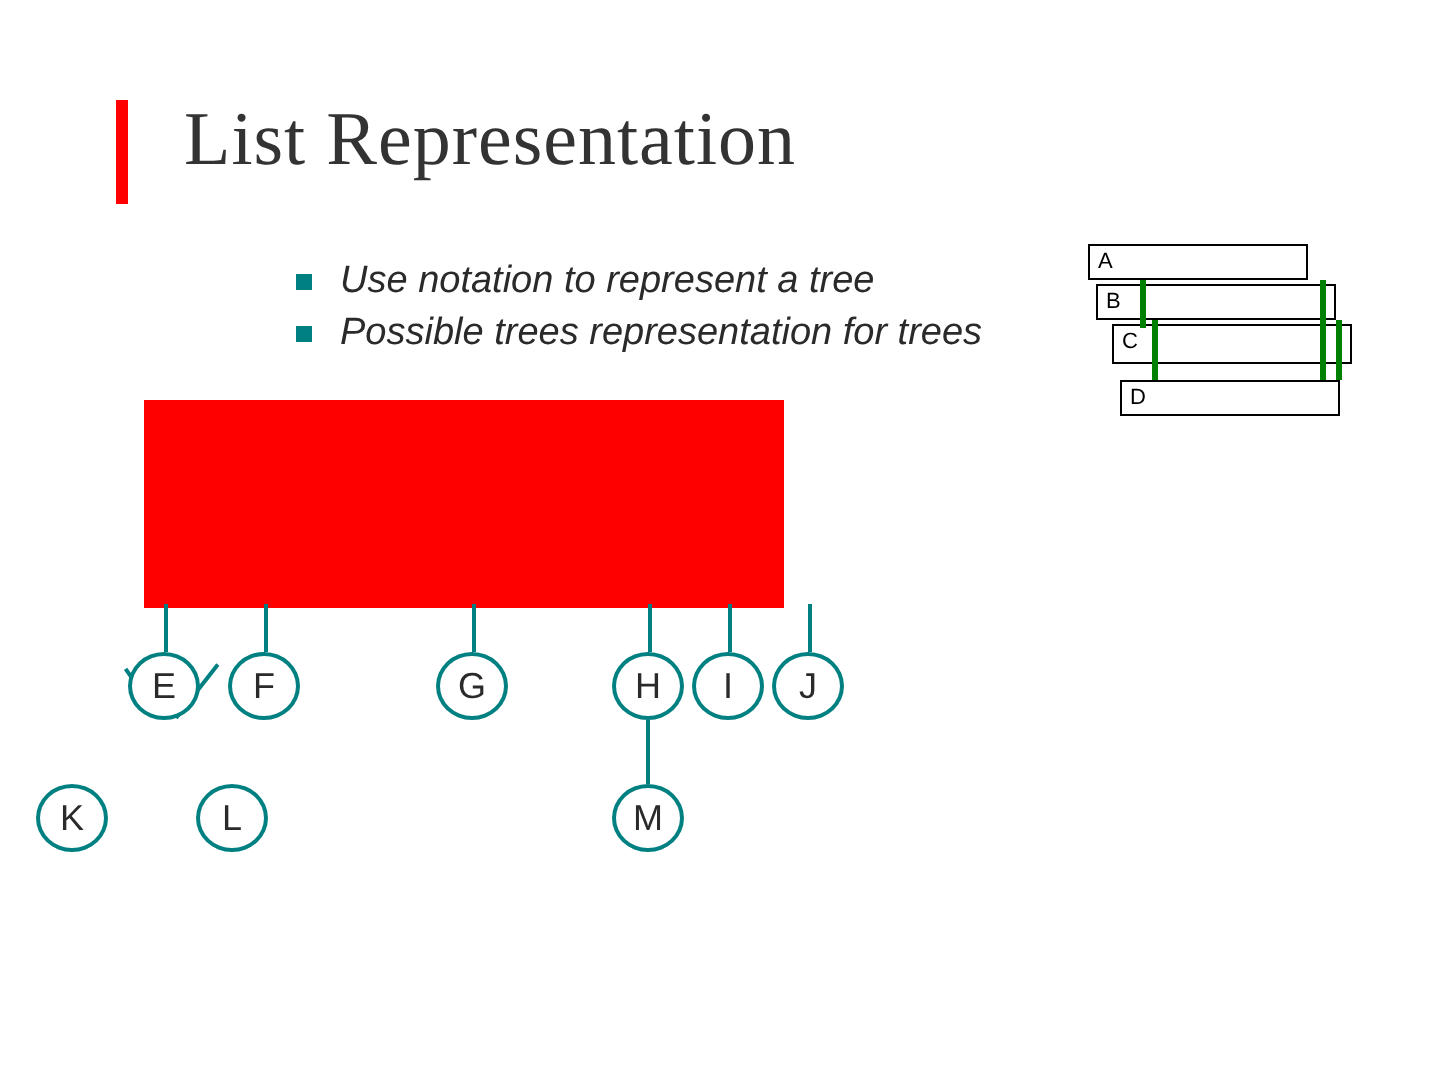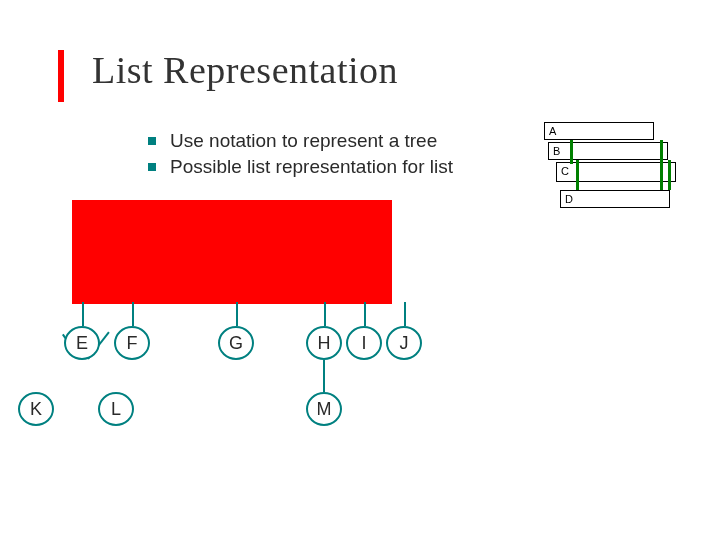--- a/index.html
+++ b/index.html
@@ -26,20 +26,21 @@
     font-size: 38px;
     font-weight: 400;
     color: #333333;
     letter-spacing: 0.5px;
     font-family: Liberation Serif, serif;
   }
   .bullet-block {
     position: absolute;
     left: 148px;
     top: 130px;
+    font-style: italic;
   }
   .bullet-line {
     display: flex;
     align-items: center;
     margin-bottom: 4px;
   }
   .square-bullet {
     width: 8px;
     height: 8px;
     background: #008080;
@@ -130,21 +131,21 @@
 <div class="title-bar"></div>
 <div class="title">List Representation</div>
 
 <div class="bullet-block">
   <div class="bullet-line">
     <div class="square-bullet"></div>
     <div class="bullet-text">Use notation to represent a tree</div>
   </div>
   <div class="bullet-line">
     <div class="square-bullet"></div>
-    <div class="bullet-text">Possible list representation for list</div>
+    <div class="bullet-text">Possible trees representation for trees</div>
   </div>
 </div>
 
 <div class="red-block"></div>
 
 <div class="nest-box nb-a">A</div>
 <div class="nest-box nb-b">B</div>
 <div class="nest-box nb-c">C</div>
 <div class="nest-box nb-d">D</div>
 <div class="green-v gc1"></div>

